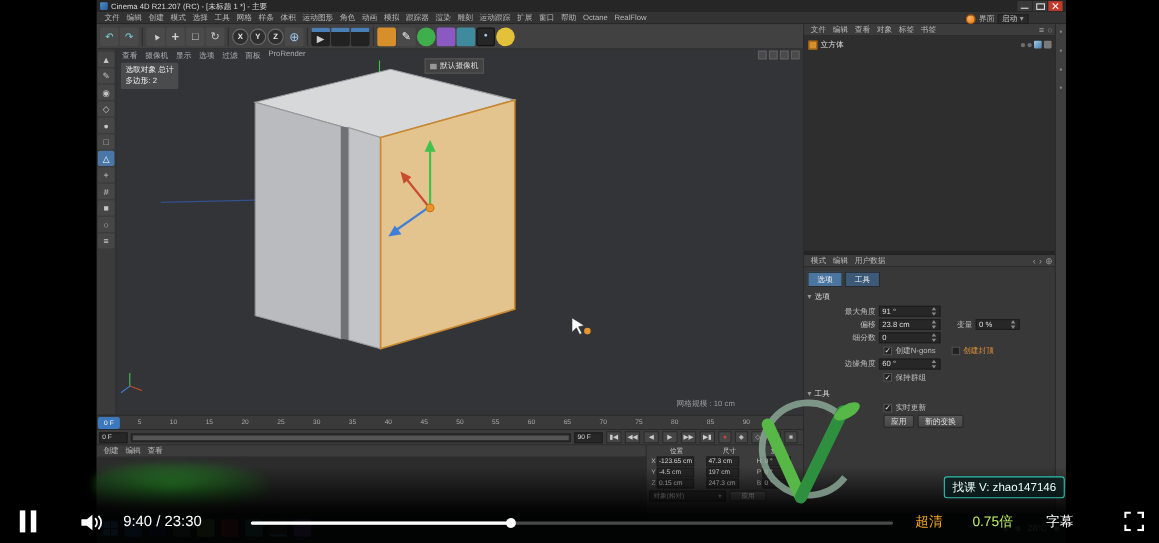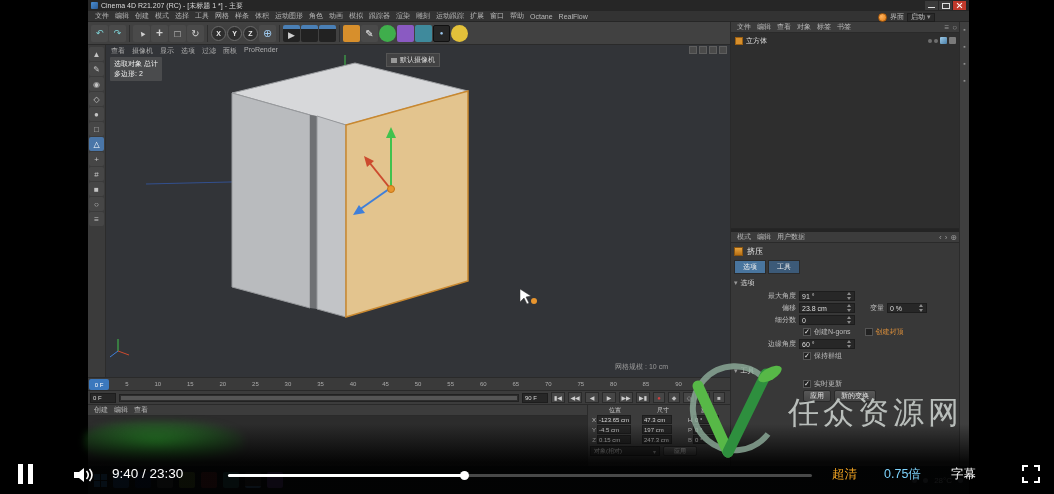--- a/index.html
+++ b/index.html
@@ -153,21 +153,21 @@
   
   .controls{position:absolute;left:0;top:460px;width:1054px;height:34px}
   .pausebtn{position:absolute;left:18px;top:4px;width:22px;height:20px;display:flex;gap:5px}
   .pausebtn span{width:5px;height:20px;background:#fff}
   .volbtn{position:absolute;left:72px;top:6px}
   .timetxt{position:absolute;left:112px;top:6px;color:#fff;font-size:13.5px;white-space:nowrap}
   .ptrack{position:absolute;left:228px;top:14px;width:584px;height:3px;background:rgba(255,255,255,.28);border-radius:2px}
   .pfill{position:absolute;left:0;top:0;height:3px;background:#fff;border-radius:2px}
   .phandle{position:absolute;right:-4px;top:-3px;width:9px;height:9px;border-radius:50%;background:#fff}
   .quality{position:absolute;left:832px;top:6px;color:#f5a623;font-size:12.5px}
-  .speed{position:absolute;left:884px;top:6px;color:#7dd3fc;font-size:12.5px}
+  .speed{position:absolute;left:884px;top:6px;color:#bef264;font-size:12.5px}
   .subs{position:absolute;left:951px;top:6px;color:#fff;font-size:12.5px}
   .fsbtn{position:absolute;left:1022px;top:5px}
 </style>
 </head>
 <body>
 
 <div class="stage">
 
   <div class="c4d">
 
@@ -345,24 +345,20 @@
               <span class="mi">编辑</span>
               <span class="mi">用户数据</span>
             </span>
           <span class="pm-right">
             <span>‹</span>
             <span>›</span>
             <span>⊕</span>
           </span>
         </div>
         <div class="ambody">
-          <div class="amtitle">
-            <span class="extrico"></span>
-            <span class="amname">挤压</span>
-          </div>
           <div class="tabs">
             <span class="tab active">选项</span>
             <span class="tab idle">工具</span>
           </div>
           <div class="sechead">选项</div>
           <div class="arow">
             <span class="al">最大角度</span>
             <span class="fld w56">
                 <span class="fv">91 °</span>
                 <i class="st"></i>
@@ -564,21 +560,21 @@
 
   <div class="blob"></div>
   <div class="grad"></div>
 
   <svg class="wm-logo" width="128" height="108" viewBox="0 0 128 108">
     <path d="M 96 18 A 42 42 0 1 0 100 74" fill="none" stroke="#8fae9b" stroke-width="6" opacity="0.8"></path>
     <path d="M 30 26 L 60 92" stroke="#57b847" stroke-width="11" stroke-linecap="round" fill="none"></path>
     <path d="M 60 92 L 98 14" stroke="#2e8f3e" stroke-width="11" stroke-linecap="round" fill="none"></path>
     <ellipse cx="102" cy="14" rx="13" ry="6" fill="#57b847" transform="rotate(-30 102 14)"></ellipse>
   </svg>
-  <div class="wm-site">任众资源网</div>
+  <div class="badge">找课 V: zhao147146</div>
 
   <div class="controls">
     <span class="pausebtn">
         <span></span>
         <span></span>
       </span>
     <span class="volbtn">
       <svg width="22" height="18">
         <polygon points="2,6 7,6 12,2 12,16 7,12 2,12" fill="#fff"></polygon>
         <path d="M14.5 5 q3.5 4 0 8" stroke="#fff" stroke-width="1.6" fill="none"></path>

